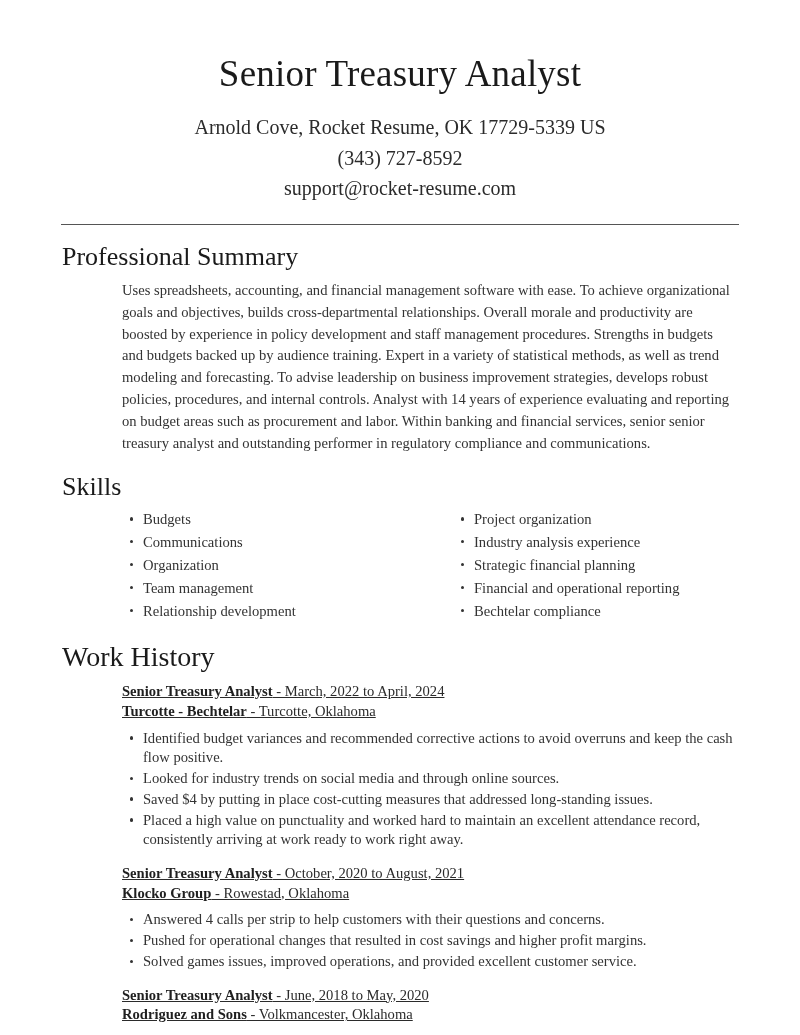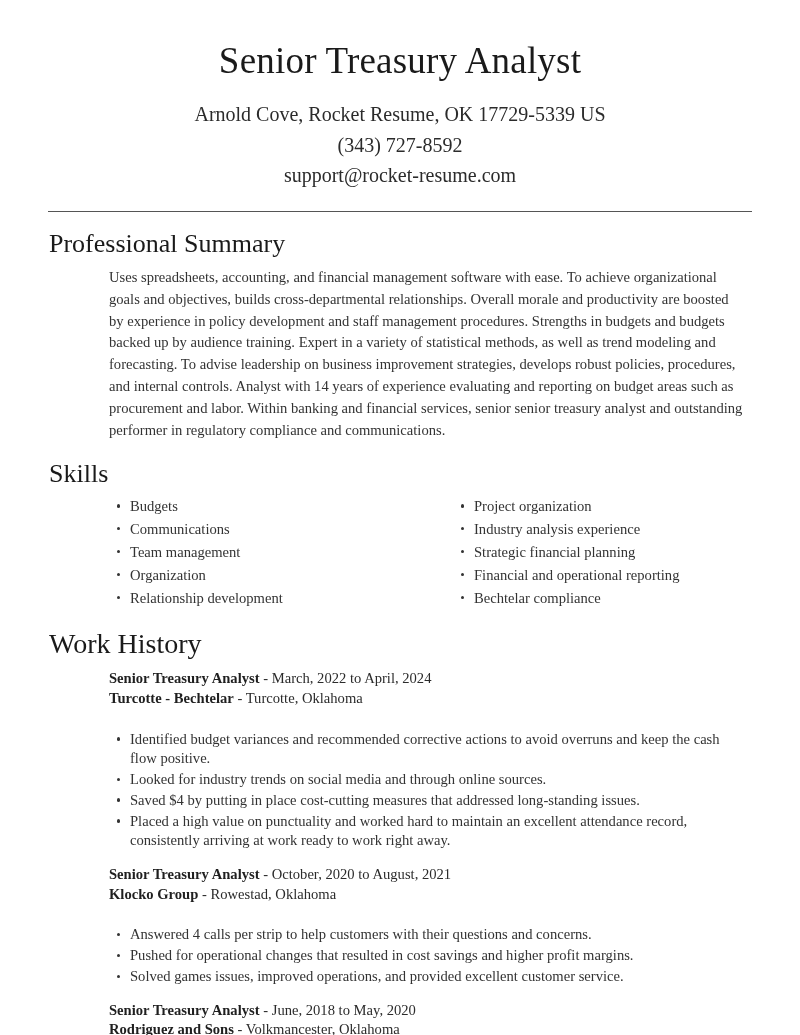--- a/index.html
+++ b/index.html
@@ -13,21 +13,21 @@
     overflow: hidden;
     font-family: "Liberation Serif", "DejaVu Serif", serif;
     color: #333333;
     -webkit-font-smoothing: antialiased;
   }
   .page {
     width: 800px;
     height: 1035px;
     position: relative;
     box-sizing: border-box;
-    padding: 4px;
+    padding: 17px;
   }
 
   
   .header {
     text-align: center;
     padding-top: 36px;
   }
   .doc-title {
     font-size: 37px;
     font-weight: normal;
@@ -121,27 +121,28 @@
     margin-right: 50px;
     margin-top: 14px;
   }
   .job:first-of-type {
     margin-top: 6px;
   }
   .job-line {
     font-size: 14.6px;
     line-height: 1.36;
     color: #2b2b2b;
+    text-decoration: underline;
   }
   .job-line .bold {
     font-weight: bold;
     color: #1f1f1f;
   }
   .job ul.bullets {
-    margin-top: 21px;
+    margin-top: 7px;
   }
   .job ul.bullets > li {
     margin-bottom: 1.5px;
     line-height: 1.33;
   }
   .job ul.bullets > li::before {
     top: 7.5px;
   }
 </style>
 </head>
@@ -165,22 +166,22 @@
     </div>
   </div>
 
   <div class="section">
     <h2 class="section-heading">Skills</h2>
     <div class="skills-wrap">
       <div class="skills-col">
         <ul class="bullets">
           <li>Budgets</li>
           <li>Communications</li>
+          <li>Organization</li>
           <li>Team management</li>
-          <li>Organization</li>
           <li>Relationship development</li>
         </ul>
       </div>
       <div class="skills-col right">
         <ul class="bullets">
           <li>Project organization</li>
           <li>Industry analysis experience</li>
           <li>Strategic financial planning</li>
           <li>Financial and operational reporting</li>
           <li>Bechtelar compliance</li>

